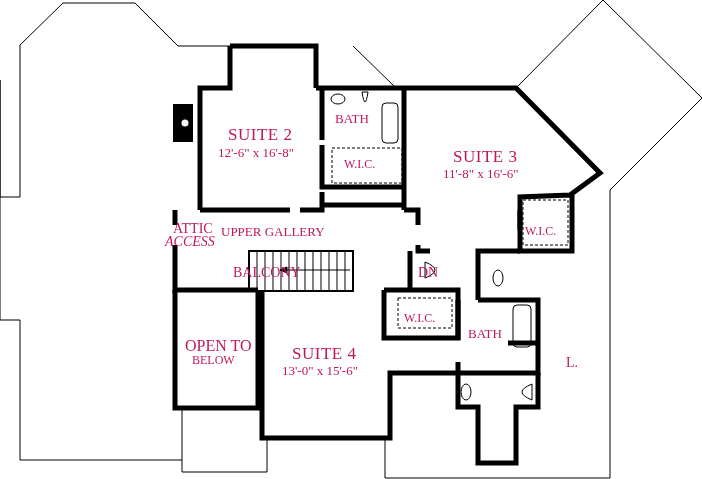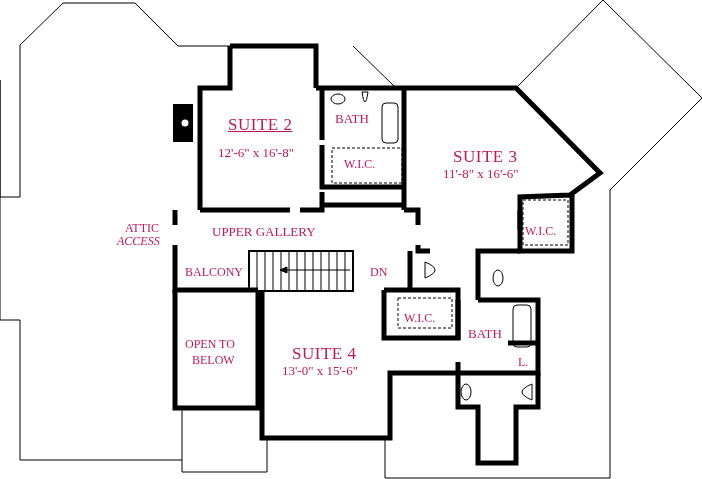--- a/index.html
+++ b/index.html
@@ -2,21 +2,21 @@
 <html><head>
 <meta charset="utf-8">
 <style>
   html, body { margin: 0; padding: 0; background: #ffffff; }
   body { width: 702px; height: 479px; overflow: hidden; position: relative; font-family: "DejaVu Serif", "Liberation Serif", serif; }
   svg { position: absolute; left: 0; top: 0; }
   .lbl { position: absolute; color: #be185d; white-space: nowrap; text-align: center; font-family: "Liberation Serif", "DejaVu Serif", serif; line-height: 1; }
   .room { font-size: 17px; letter-spacing: 0.5px; }
   .dim { font-size: 13px; }
   .small { font-size: 11.5px; }
-  .tiny { font-size: 12px; }
+  .tiny { font-size: 14px; margin-left: 48px; }
 </style>
 </head>
 <body>
 
 <svg width="702" height="479" viewBox="0 0 702 479">
 
   <g fill="none" stroke="#000" stroke-width="1">
     <polyline points="0,197 20,197 20,45 63,3 135,3 178,46 230,46"></polyline>
     <polyline points="0,197 0,80"></polyline>
     <polyline points="0,197 0,80"></polyline>
@@ -92,31 +92,31 @@
     <ellipse cx="466" cy="392" rx="5" ry="8"></ellipse>
     <path d="M532,384 Q512,392 532,400 Z"></path>
     <rect x="332" y="148" width="70" height="35" stroke-dasharray="3,2"></rect>
     <rect x="398" y="298" width="54" height="30" stroke-dasharray="3,2"></rect>
     <rect x="523" y="200" width="45" height="45" stroke-dasharray="3,2"></rect>
   </g>
   <rect x="173" y="104" width="20" height="38" fill="#000"></rect>
   <circle cx="185" cy="123" r="3.5" fill="#fff"></circle>
 </svg>
 
-<div class="lbl room" style="left:228px;top:116px;text-decoration:underline;">SUITE 2</div>
+<div class="lbl room" style="left:228px;top:126px;">SUITE 2</div>
 <div class="lbl dim" style="left:218px;top:146px;">12'-6" x 16'-8"</div>
 <div class="lbl room" style="left:453px;top:148px;">SUITE 3</div>
 <div class="lbl dim" style="left:443px;top:167px;">11'-8" x 16'-6"</div>
 <div class="lbl room" style="left:292px;top:345px;">SUITE 4</div>
 <div class="lbl dim" style="left:282px;top:364px;">13'-0" x 15'-6"</div>
 <div class="lbl small" style="left:335px;top:112px;font-size:13px;">BATH</div>
 <div class="lbl small" style="left:468px;top:327px;font-size:13px;">BATH</div>
 <div class="lbl small" style="left:344px;top:158px;font-size:12px;">W.I.C.</div>
 <div class="lbl small" style="left:525px;top:225px;font-size:12px;">W.I.C.</div>
 <div class="lbl small" style="left:404px;top:312px;font-size:12px;">W.I.C.</div>
-<div class="lbl small" style="left:212px;top:225px;font-size:13px;">UPPER GALLERY</div>
+<div class="lbl small" style="left:221px;top:225px;font-size:13px;">UPPER GALLERY</div>
 <div class="lbl tiny" style="left:185px;top:266px;text-align:right;">BALCONY</div>
-<div class="lbl small" style="left:185px;top:338px;font-size:12px;">OPEN TO</div>
+<div class="lbl small" style="left:185px;top:338px;font-size:16px;">OPEN TO</div>
 <div class="lbl small" style="left:192px;top:354px;font-size:12px;">BELOW</div>
 <div class="lbl tiny" style="left:125px;top:222px;">ATTIC</div>
 <div class="lbl tiny" style="left:117px;top:235px;font-style:italic;">ACCESS</div>
 <div class="lbl tiny" style="left:518px;top:356px;">L.</div>
 <div class="lbl tiny" style="left:370px;top:266px;">DN</div>
 
 </body></html>

